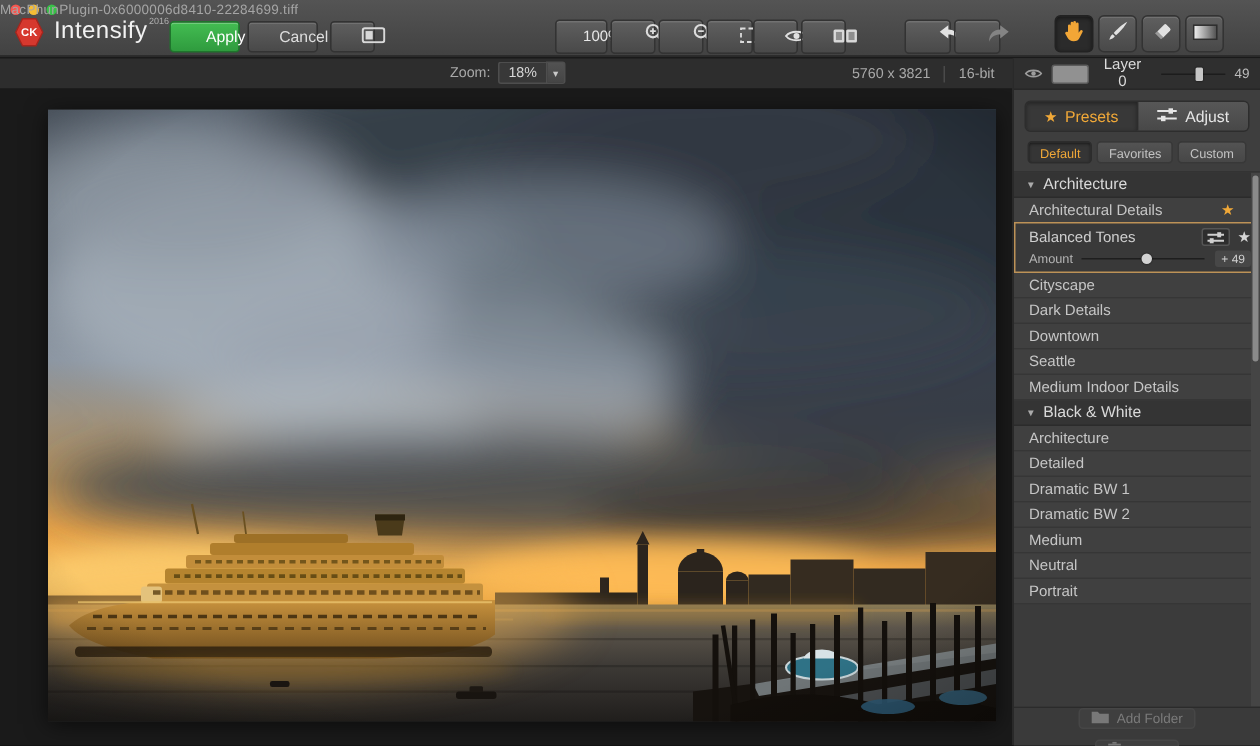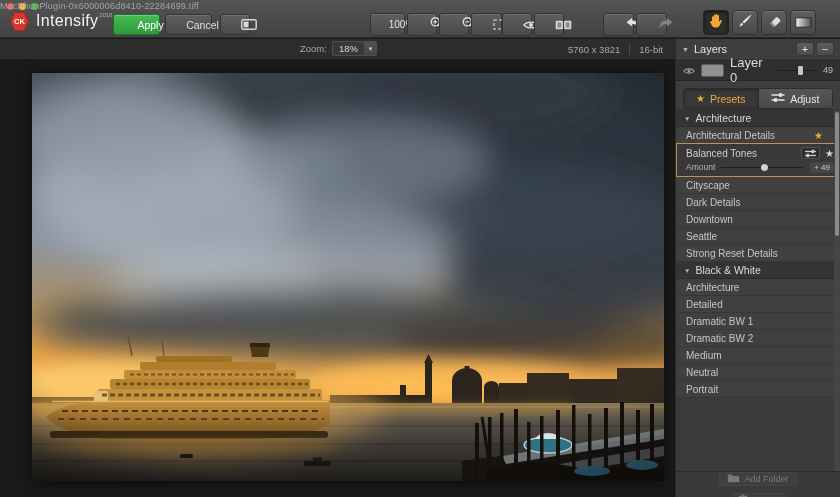--- a/index.html
+++ b/index.html
@@ -66,21 +66,21 @@
     border-left:1px solid #292929; display:flex; flex-direction:column; }
   .layers-hd { height:21px; display:flex; align-items:center; padding:0 6px; border-bottom:1px solid #333; }
   .tri { color:#b5b5b5; font-size:7px; margin-right:5px; }
   .layers-title { color:#e3e3e3; font-size:11px; }
   .lh-btns { margin-left:auto; display:flex; gap:2px; }
   .mini-btn { width:18px; height:14px; border-radius:3px; background:linear-gradient(#5e5e5e,#4a4a4a);
     border:1px solid #383838; color:#e8e8e8; font-size:11px; line-height:11px; display:flex; align-items:center; justify-content:center; }
   .layer-row { height:21px; background:#2f2f2f; border-bottom:1px solid #272727;
     display:flex; align-items:center; padding:0 7px; gap:6px; }
   .layer-thumb { width:26px; height:13px; background:#919191; border:1px solid #5c5c5c; border-radius:2px; }
-  .layer-name { color:#dcdcdc; font-size:13px; }
+  .layer-name { color:#dcdcdc; font-size:10px;text-align:center; }
   .layer-slider { position:relative; width:44px; height:10px; margin-left:4px; }
   .layer-slider .track { position:absolute; left:0; right:0; top:4.5px; height:1.6px; background:#1c1c1c; border-radius:1px; }
   .layer-slider .thumb { position:absolute; top:0.5px; width:5px; height:9px; background:#c6c6c6; border-radius:1px;
     box-shadow:0 0 1px #000; }
   .layer-op { color:#bdbdbd; font-size:9px; margin-left:auto; }
 
   .tabs { display:flex; margin:7px 7px 0 7px; border:1px solid #2d2d2d; border-radius:4px; overflow:hidden; height:21px; }
   .tab { flex:1; display:flex; align-items:center; justify-content:center; gap:5px; font-size:10.5px; }
   .tab-presets { background:#383838; box-shadow:inset 0 1px 3px rgba(0,0,0,.4); border-right:1px solid #2d2d2d; }
   .tab-adjust { background:linear-gradient(#575757,#484848); color:#e6e6e6; }
@@ -418,28 +418,20 @@
         <ellipse cx="560" cy="398" rx="18" ry="5" fill="#2e5a74" opacity="0.9"></ellipse>
         <ellipse cx="610" cy="392" rx="16" ry="5" fill="#335f78" opacity="0.9"></ellipse>
 
         <rect x="0" y="0" width="632" height="408" fill="url(#pgVig)"></rect>
       </svg>
     </div>
   </div>
 
   <div class="panel">
 
-    <div class="layers-hd">
-      <span class="tri">▼</span>
-      <span class="layers-title">Layers</span>
-      <span class="lh-btns">
-        <span class="mini-btn">+</span>
-        <span class="mini-btn">−</span>
-      </span>
-    </div>
 
     <div class="layer-row">
       <span>
         <svg width="12" height="8" viewBox="0 0 12 8">
           <path d="M0.8 4 C3 1.2 9 1.2 11.2 4 C9 6.8 3 6.8 0.8 4 Z" fill="none" stroke="#9d9d9d" stroke-width="1.1"></path>
           <circle cx="6" cy="4" r="1.5" fill="#9d9d9d"></circle>
         </svg>
       </span>
       <span class="layer-thumb"></span>
       <span class="layer-name">Layer 0</span>
@@ -461,20 +453,25 @@
             <line x1="0.5" y1="3" x2="13.5" y2="3" stroke="#e6e6e6" stroke-width="1.4"></line>
             <rect x="8" y="1.2" width="3" height="3.6" fill="#e6e6e6"></rect>
             <line x1="0.5" y1="8" x2="13.5" y2="8" stroke="#e6e6e6" stroke-width="1.4"></line>
             <rect x="3" y="6.2" width="3" height="3.6" fill="#e6e6e6"></rect>
           </svg>
         </span>
         <span>Adjust</span>
       </div>
     </div>
 
+    <div class="filters">
+      <span class="filter-btn active" style="color: rgb(240, 168, 56);">Default</span>
+      <span class="filter-btn">Favorites</span>
+      <span class="filter-btn">Custom</span>
+    </div>
 
     <div class="preset-list">
 
       <div class="sec-header">
           <span class="tri">▼</span>
           <span class="sec-title">Architecture</span>
         </div>
         <div class="preset-row">
           <span class="row-label">Architectural Details</span>
           <span class="row-star" style="color: rgb(240, 168, 56);">★</span>
@@ -506,21 +503,21 @@
         <div class="preset-row">
           <span class="row-label">Dark Details</span>
         </div>
         <div class="preset-row">
           <span class="row-label">Downtown</span>
         </div>
         <div class="preset-row">
           <span class="row-label">Seattle</span>
         </div>
         <div class="preset-row">
-          <span class="row-label">Strong Reset Details</span>
+          <span class="row-label">Medium Indoor Details</span>
         </div>
         <div class="sec-header">
           <span class="tri">▼</span>
           <span class="sec-title">Black &amp; White</span>
         </div>
         <div class="preset-row">
           <span class="row-label">Architecture</span>
         </div>
         <div class="preset-row">
           <span class="row-label">Detailed</span>

